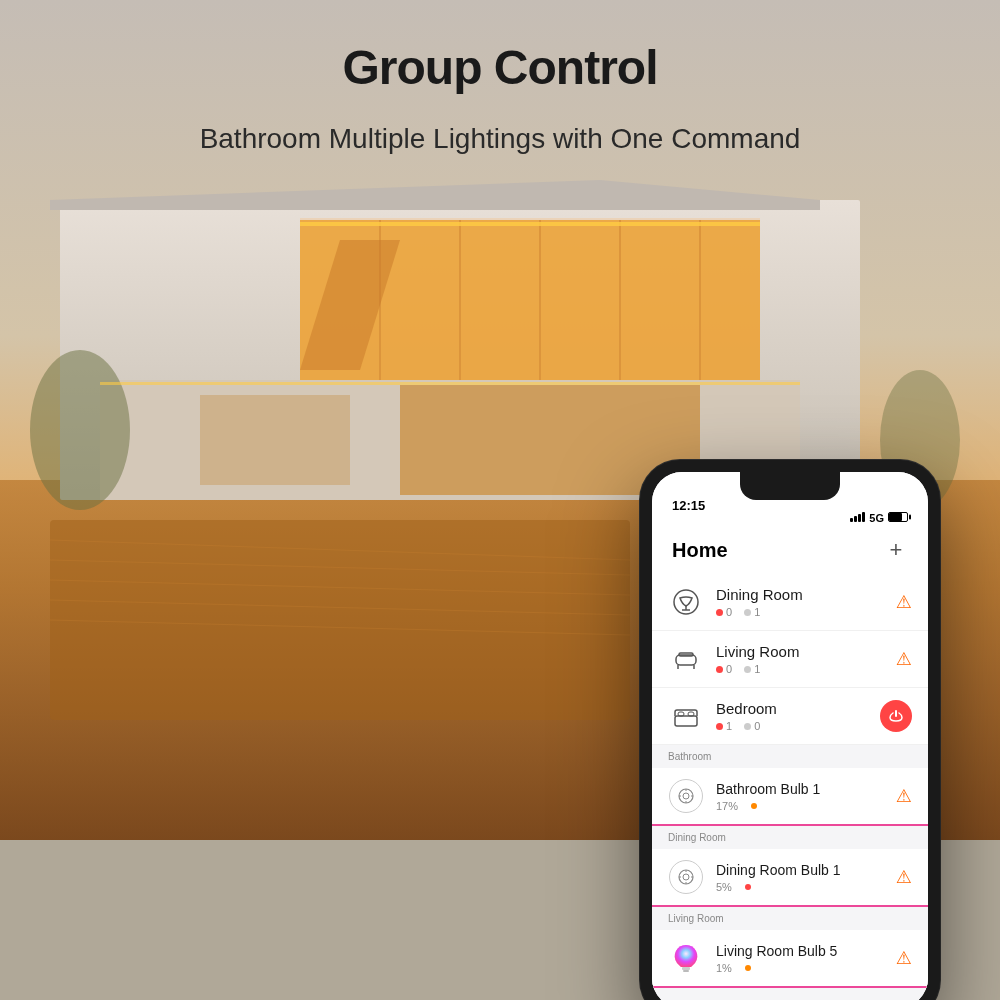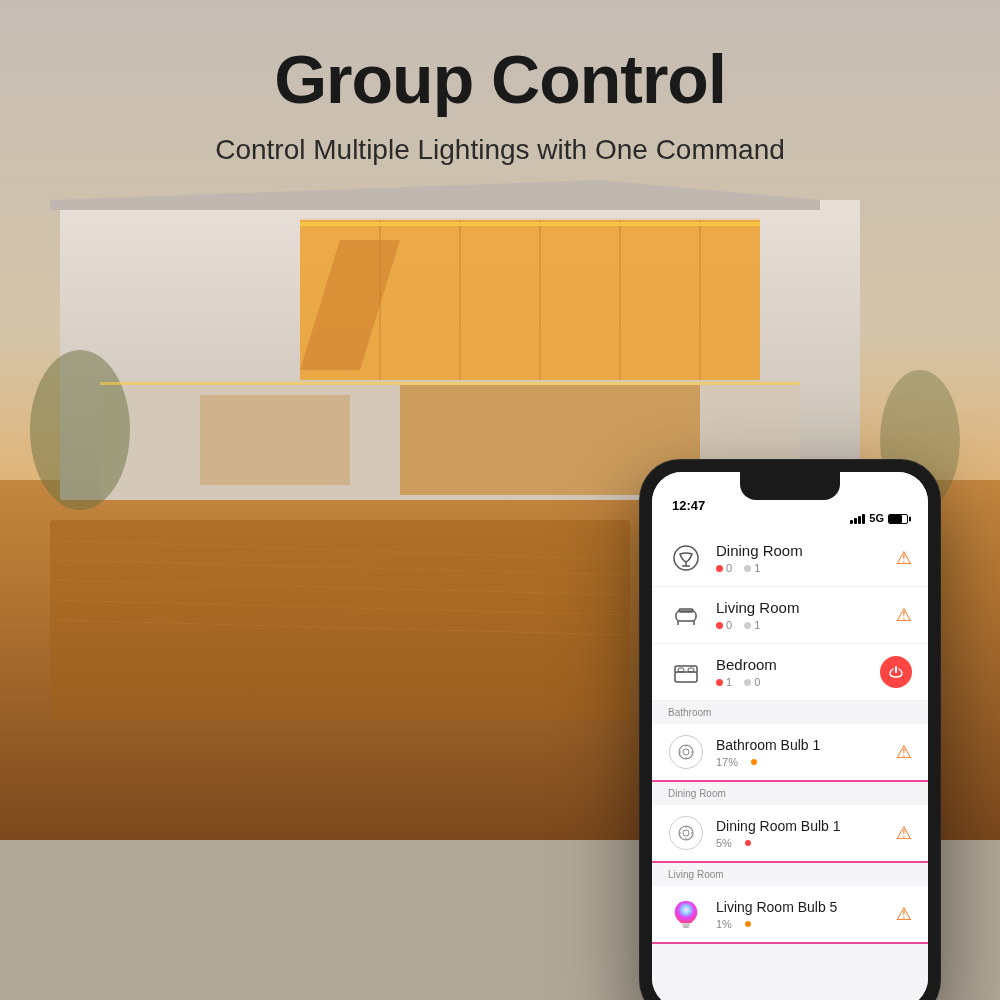--- a/index.html
+++ b/index.html
@@ -23,25 +23,25 @@
 
     .header-section {
       width: 100%;
       text-align: center;
       padding: 40px 20px 20px;
       position: relative;
       z-index: 10;
     }
 
     .main-title {
-      font-size: 68px;
+      font-size: 48px;
       font-weight: 800;
       color: #1a1a1a;
       letter-spacing: -1px;
-      margin-bottom: 16px;
+      margin-bottom: 28px;
     }
 
     .subtitle {
       font-size: 28px;
       font-weight: 400;
       color: #2a2a2a;
     }
 
     
     .house-bg {
@@ -101,21 +101,21 @@
       justify-content: space-between;
       align-items: center;
       font-size: 13px;
       font-weight: 600;
       color: #000;
       flex-shrink: 0;
     }
 
     .status-icons {
       display: flex;
-      align-items: flex-end;
+      align-items: flex-start;
       gap: 4px;
       font-size: 11px;
       margin-top: 26px;
     }
 
     .signal-bars {
       display: flex;
       align-items: flex-end;
       gap: 1px;
       height: 10px;
@@ -403,44 +403,48 @@
 
       <polygon points="340,240 400,240 360,370 300,370" fill="#c87828" opacity="0.5"></polygon>
 
       <rect x="300" y="222" width="460" height="4" fill="#ffcc44" opacity="0.8"></rect>
       <rect x="100" y="382" width="700" height="3" fill="#ffcc44" opacity="0.6"></rect>
     </svg>
   </div>
 
   <div class="header-section">
     <h1 class="main-title">Group Control</h1>
-    <p class="subtitle">Control Multiple Lightings with One Command</p>
+    <p class="subtitle">Bathroom Multiple Lightings with One Command</p>
   </div>
 
   <div class="phone-container">
     <div class="phone-outer">
       <div class="phone-notch"></div>
       <div class="phone-screen">
 
         <div class="status-bar">
-          <span>12:47</span>
+          <span>12:15</span>
           <div class="status-icons">
             <div class="signal-bars">
               <span></span>
                 <span></span>
                 <span></span>
                 <span></span>
             </div>
             <span style="font-size:11px;font-weight:600;">5G</span>
             <div class="battery-icon">
               <div class="battery-fill"></div>
             </div>
           </div>
         </div>
 
+        <div class="app-header">
+          <span class="app-title">Home</span>
+          <div class="add-btn">+</div>
+        </div>
 
         <div class="scroll-content">
 
           <div class="room-item">
             <div class="room-icon">
               <svg width="28" height="28" viewBox="0 0 28 28" fill="none" xmlns="http://www.w3.org/2000/svg">
                 <circle cx="14" cy="14" r="12" stroke="#555" stroke-width="1.5" fill="none"></circle>
                 <path d="M8 10 Q14 8 20 10 Q18 16 14 18 Q10 16 8 10Z" stroke="#555" stroke-width="1.5" fill="none"></path>
                 <line x1="14" y1="18" x2="14" y2="22" stroke="#555" stroke-width="1.5"></line>
                 <line x1="10" y1="22" x2="18" y2="22" stroke="#555" stroke-width="1.5"></line>

